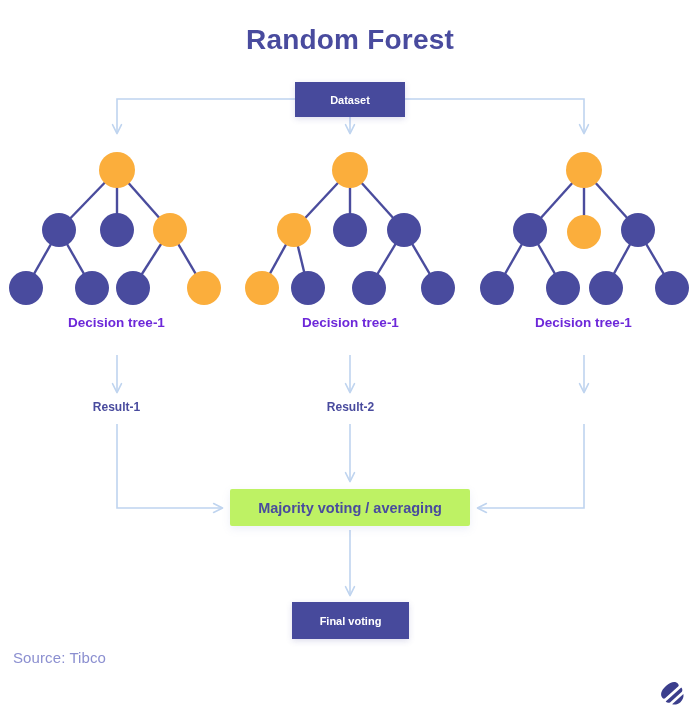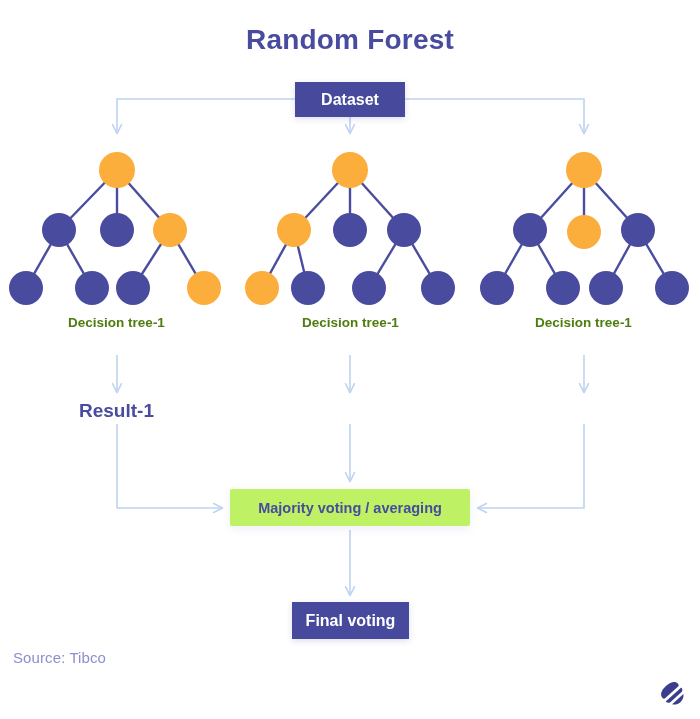--- a/index.html
+++ b/index.html
@@ -43,21 +43,21 @@
     font-size: 28px;
     font-weight: bold;
     letter-spacing: 0.2px;
     color: #494B9E;
   }
 
   .node-box {
     position: absolute;
     background: #474A9C;
     color: #ffffff;
-    font-size: 16px;
+    font-size: 11px;
     font-weight: bold;
     display: flex;
     align-items: center;
     justify-content: center;
     box-shadow: 0 2px 6px rgba(71,74,156,0.18);
   }
   #dataset-box {
     left: 295px;
     top: 82px;
     width: 110px;
@@ -87,28 +87,28 @@
     box-shadow: 0 3px 9px rgba(120,140,200,0.13);
   }
 
   .tree-label {
     position: absolute;
     top: 315px;
     width: 233px;
     text-align: center;
     font-size: 13.5px;
     font-weight: bold;
-    color: #4d7c0f;
+    color: #6d28d9;
   }
   .result-label {
     position: absolute;
     top: 400px;
     width: 233px;
     text-align: center;
-    font-size: 19px;
+    font-size: 12px;
     font-weight: bold;
     color: #494B9E;
   }
   .col-0 { left: 0px; }
   .col-1 { left: 234px; }
   .col-2 { left: 467px; }
 
   #source-note {
     position: absolute;
     left: 13px;
@@ -223,20 +223,21 @@
 
   <div class="title">Random Forest</div>
 
   <div class="node-box" id="dataset-box">Dataset</div>
 
   <div class="tree-label col-0">Decision tree-1</div>
   <div class="tree-label col-1">Decision tree-1</div>
   <div class="tree-label col-2">Decision tree-1</div>
 
   <div class="result-label col-0">Result-1</div>
+  <div class="result-label col-1">Result-2</div>
 
   <div id="majority-box">Majority voting / averaging</div>
 
   <div class="node-box" id="final-result-box">Final voting</div>
 
   <div id="source-note">Source: Tibco</div>
 
   <svg id="brand-logo" viewBox="0 0 34 34">
     <g transform="rotate(-42 17 17)">
       <path d="M6.5 11.5 C6.5 7.6 10.2 5 17 5 C23.8 5 27.5 7.6 27.5 11.5

